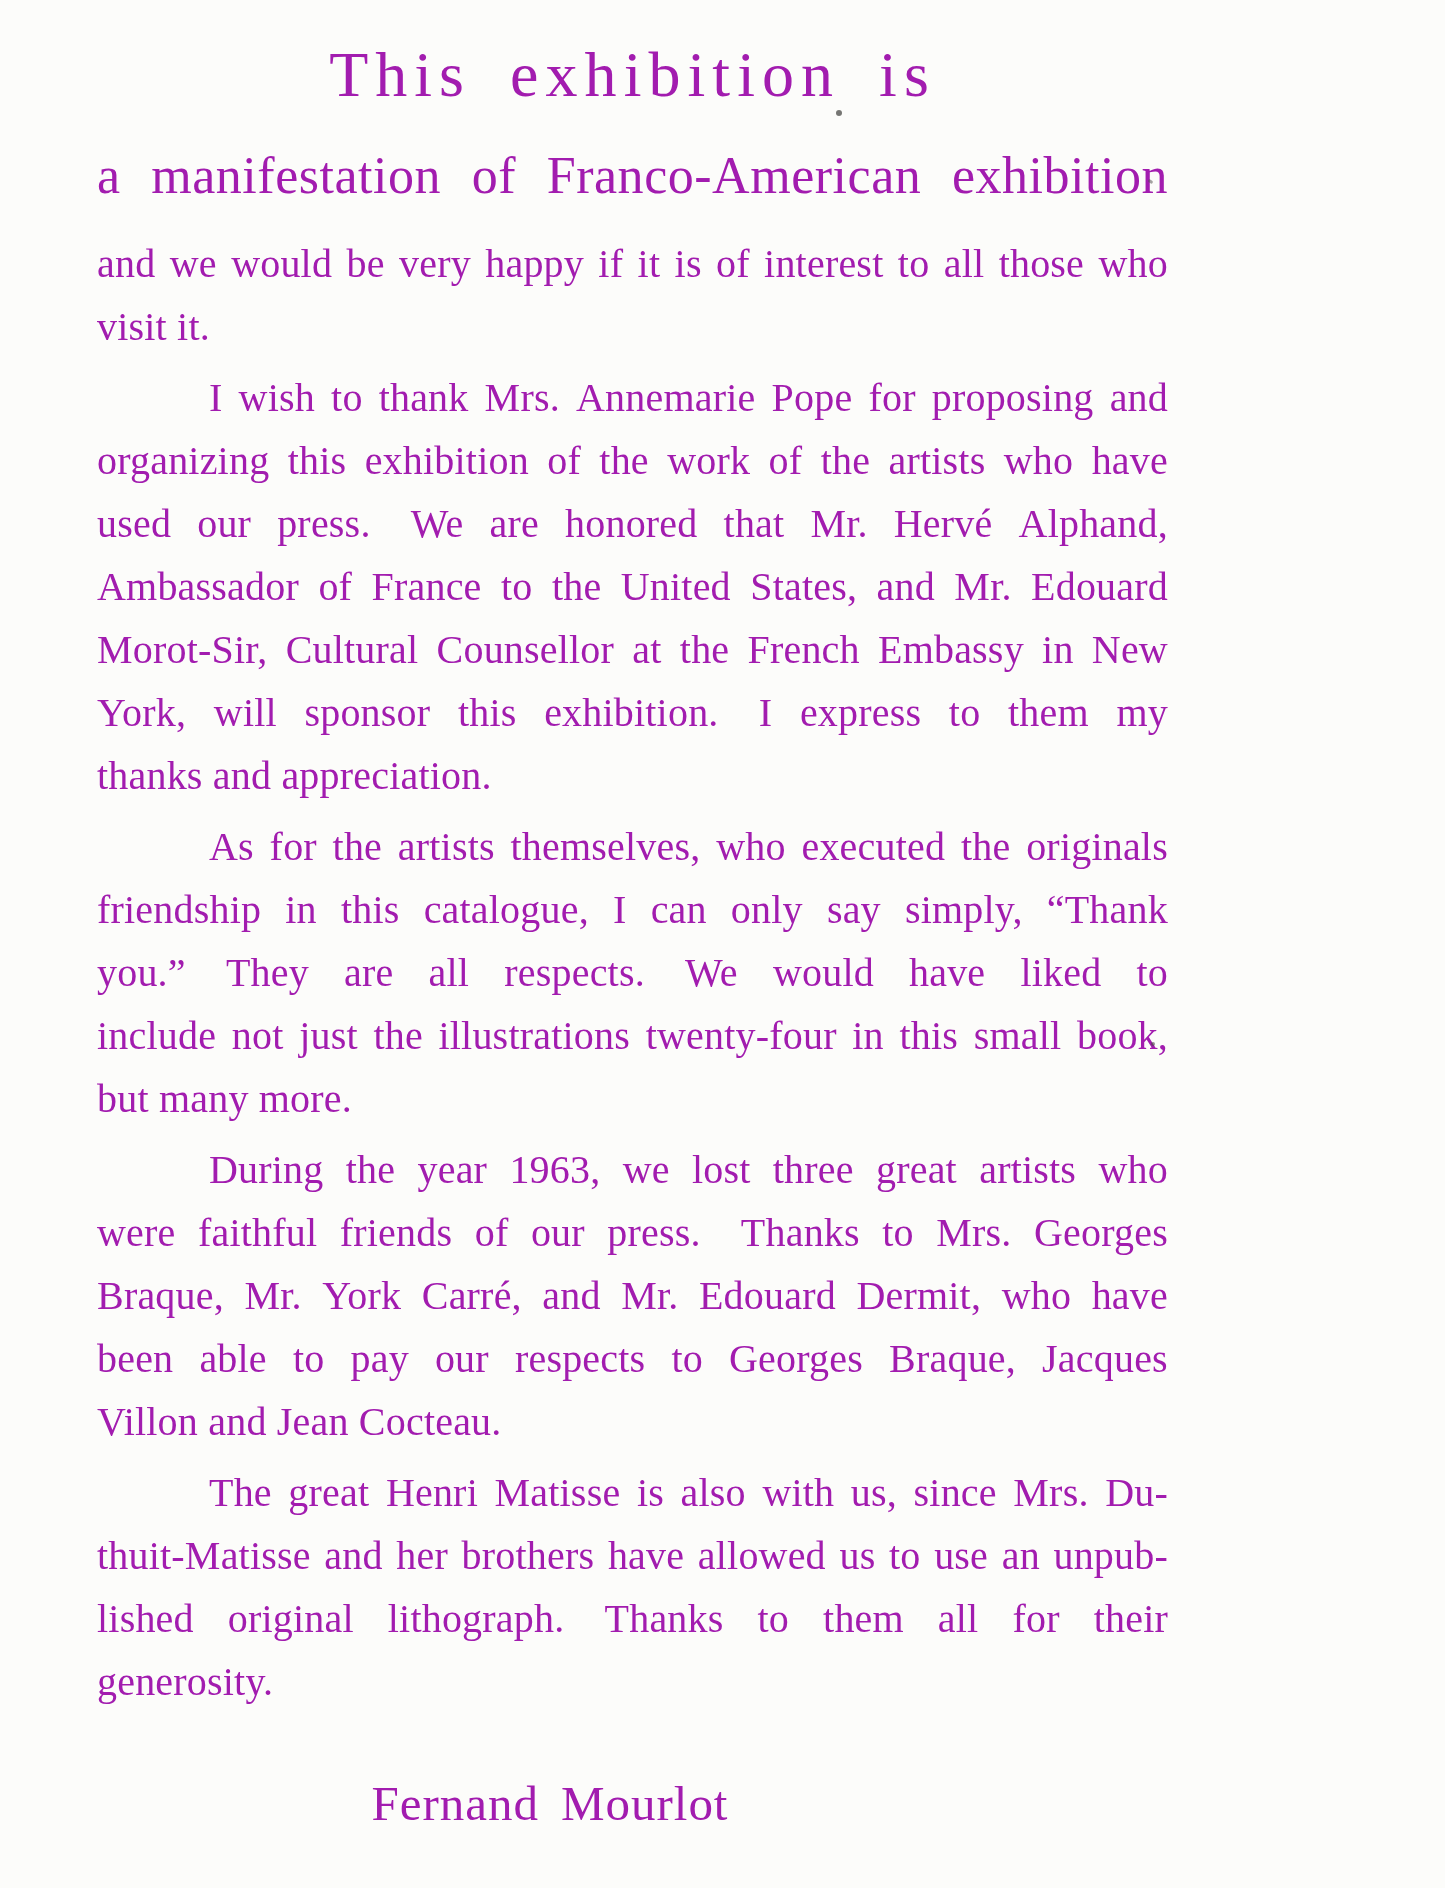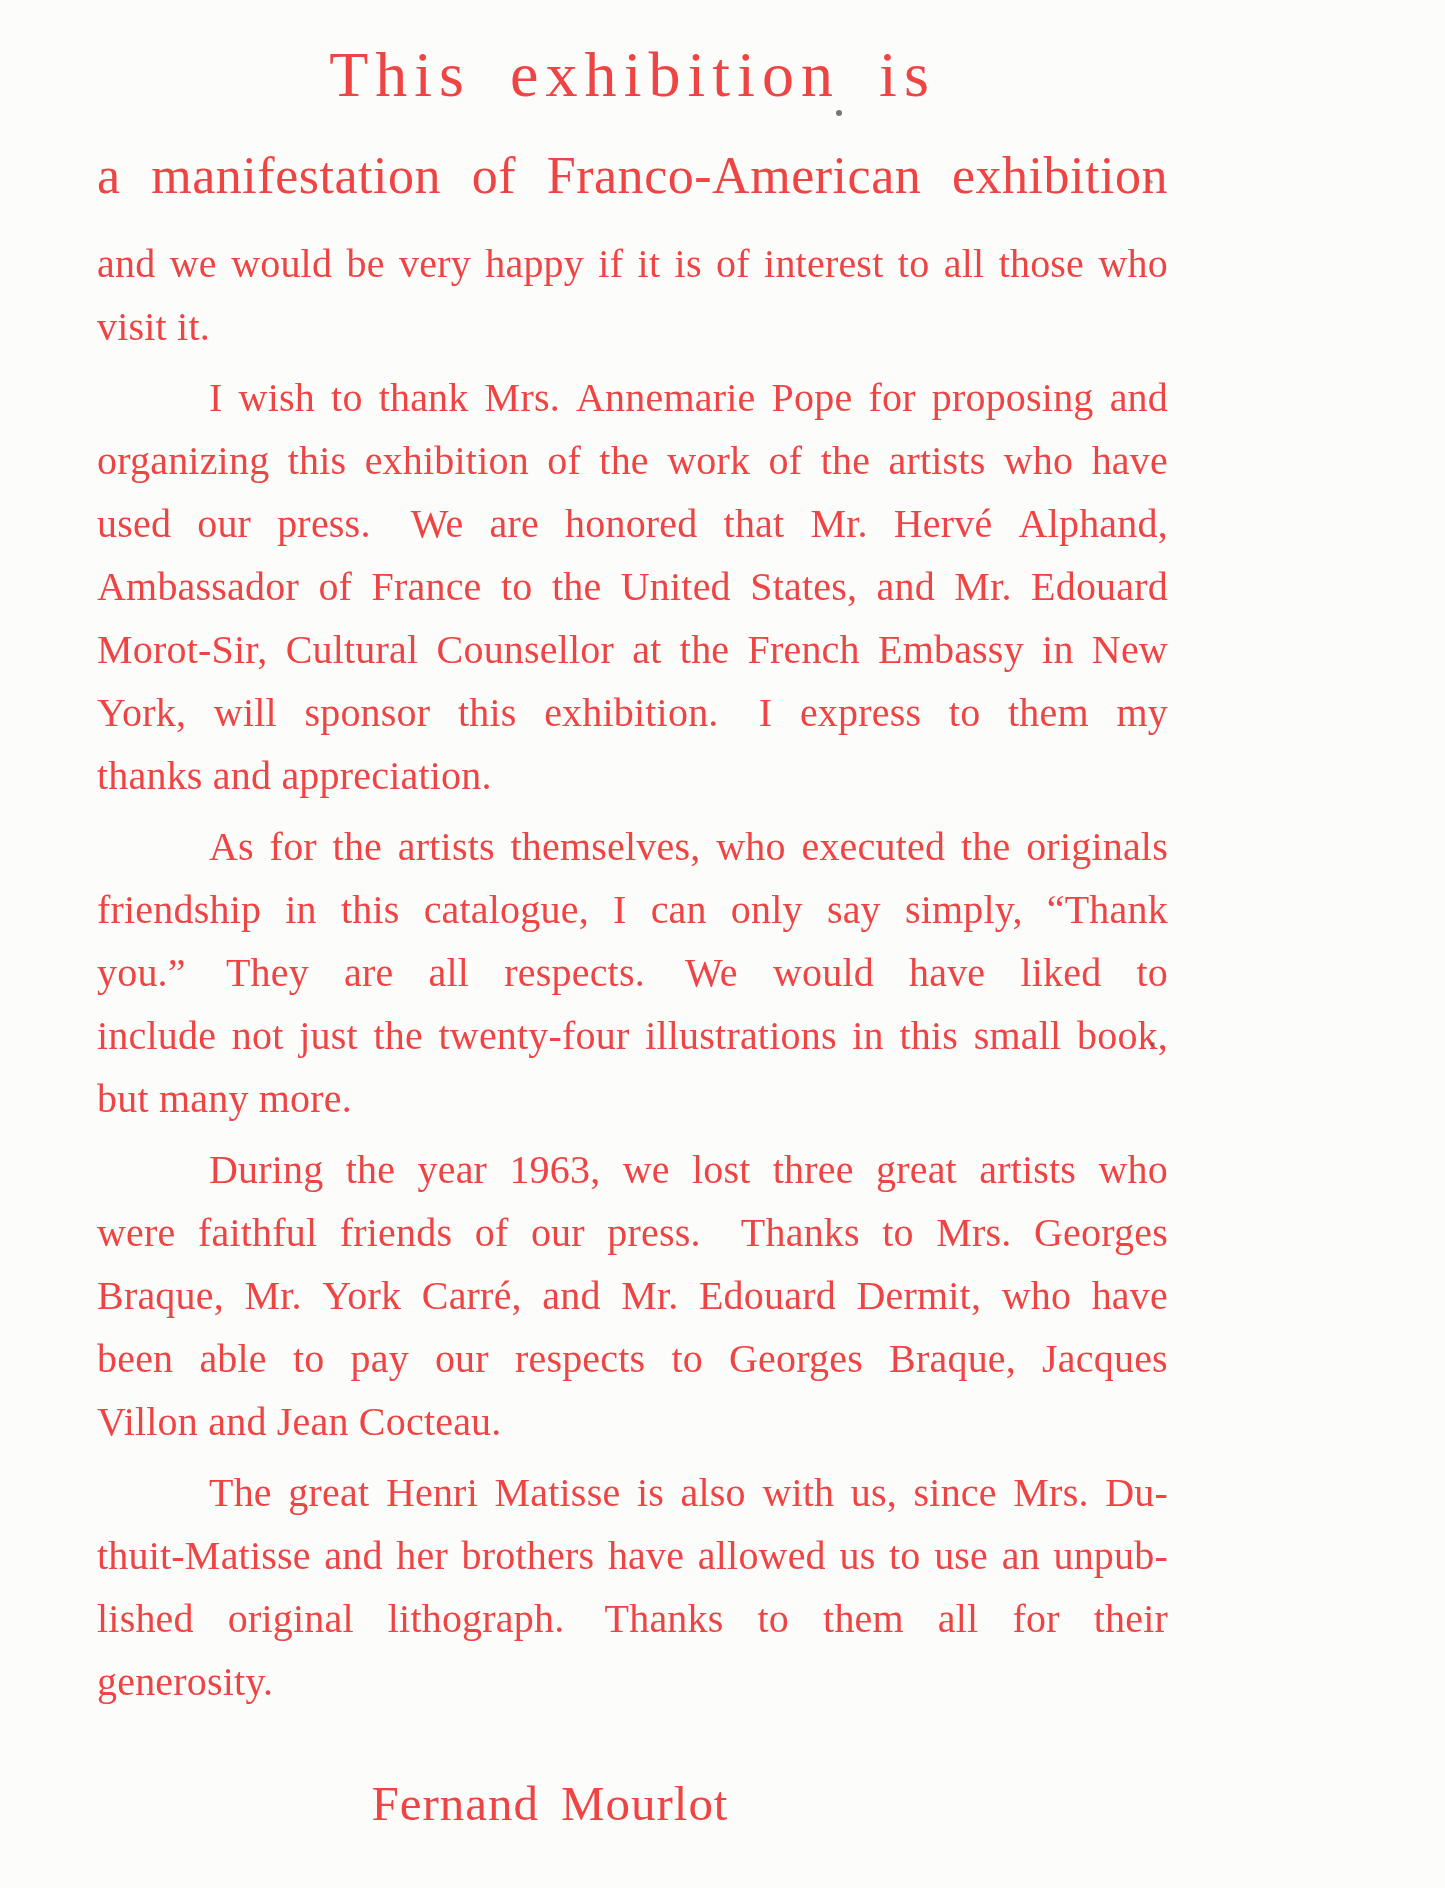--- a/index.html
+++ b/index.html
@@ -1,21 +1,21 @@
 <!DOCTYPE html>
 <html><head>
 <meta charset="utf-8">
 <style>
   html,body{margin:0;padding:0;background:#d9d9d6;}
   .page{
     position:relative;
     width:1445px;height:1888px;
     margin:0 auto;
     background:#fcfcfa;
-    color:#ef4444;
+    color:#a21caf;
     font-family:"Liberation Serif", serif;
     box-sizing:border-box;
     padding:36px 277px 0 97px;
     overflow:hidden;
   }
   .title{
     margin:0;
     font-weight:normal;
     font-size:64px;
     line-height:78px;
@@ -89,21 +89,21 @@
       <div class="line jline"><span>Ambassador</span><span>of</span><span>France</span><span>to</span><span>the</span><span>United</span><span>States,</span><span>and</span><span>Mr.</span><span>Edouard</span></div>
       <div class="line jline"><span>Morot-Sir,</span><span>Cultural</span><span>Counsellor</span><span>at</span><span>the</span><span>French</span><span>Embassy</span><span>in</span><span>New</span></div>
       <div class="line jline"><span>York,</span><span>will</span><span>sponsor</span><span>this</span><span>exhibition. I</span><span>express</span><span>to</span><span>them</span><span>my</span></div>
       <div class="line last">thanks and appreciation.</div>
     </div>
 
     <div class="para">
       <div class="line jline indent"><span>As</span><span>for</span><span>the</span><span>artists</span><span>themselves,</span><span>who</span><span>executed</span><span>the</span><span>originals</span></div>
       <div class="line jline"><span>friendship</span><span>in</span><span>this</span><span>catalogue,</span><span>I</span><span>can</span><span>only</span><span>say</span><span>simply,</span><span>“Thank</span></div>
       <div class="line jline"><span>you.” They</span><span>are</span><span>all</span><span>respects. We</span><span>would</span><span>have</span><span>liked</span><span>to</span></div>
-      <div class="line jline"><span>include</span><span>not</span><span>just</span><span>the</span><span>twenty-four</span><span>illustrations</span><span>in</span><span>this</span><span>small</span><span>book,</span></div>
+      <div class="line jline"><span>include</span><span>not</span><span>just</span><span>the</span><span>illustrations</span><span>twenty-four</span><span>in</span><span>this</span><span>small</span><span>book,</span></div>
       <div class="line last">but many more.</div>
     </div>
 
     <div class="para">
       <div class="line jline indent"><span>During</span><span>the</span><span>year</span><span>1963,</span><span>we</span><span>lost</span><span>three</span><span>great</span><span>artists</span><span>who</span></div>
       <div class="line jline"><span>were</span><span>faithful</span><span>friends</span><span>of</span><span>our</span><span>press. Thanks</span><span>to</span><span>Mrs.</span><span>Georges</span></div>
       <div class="line jline"><span>Braque,</span><span>Mr.</span><span>York</span><span>Carré,</span><span>and</span><span>Mr.</span><span>Edouard</span><span>Dermit,</span><span>who</span><span>have</span></div>
       <div class="line jline"><span>been</span><span>able</span><span>to</span><span>pay</span><span>our</span><span>respects</span><span>to</span><span>Georges</span><span>Braque,</span><span>Jacques</span></div>
       <div class="line last">Villon and Jean Cocteau.</div>
     </div>

